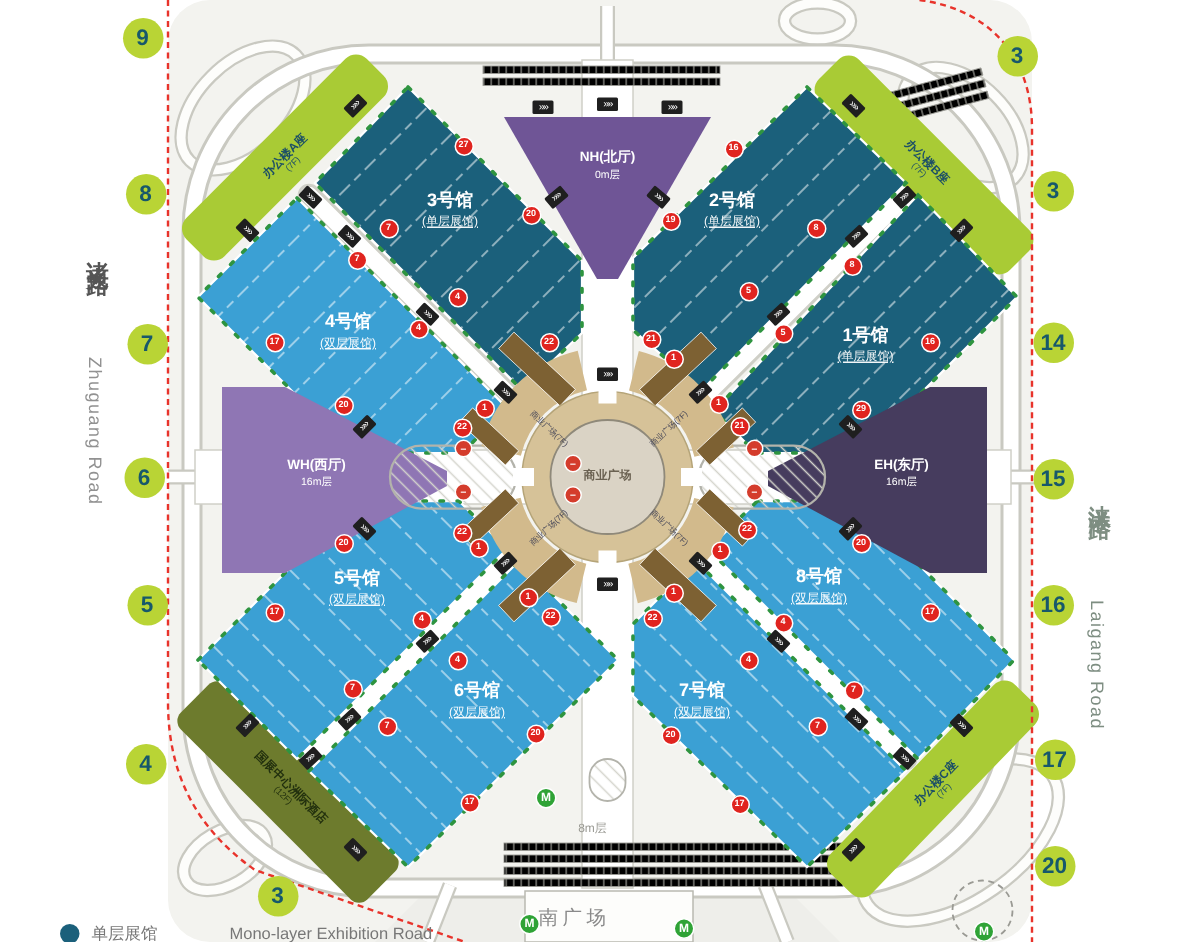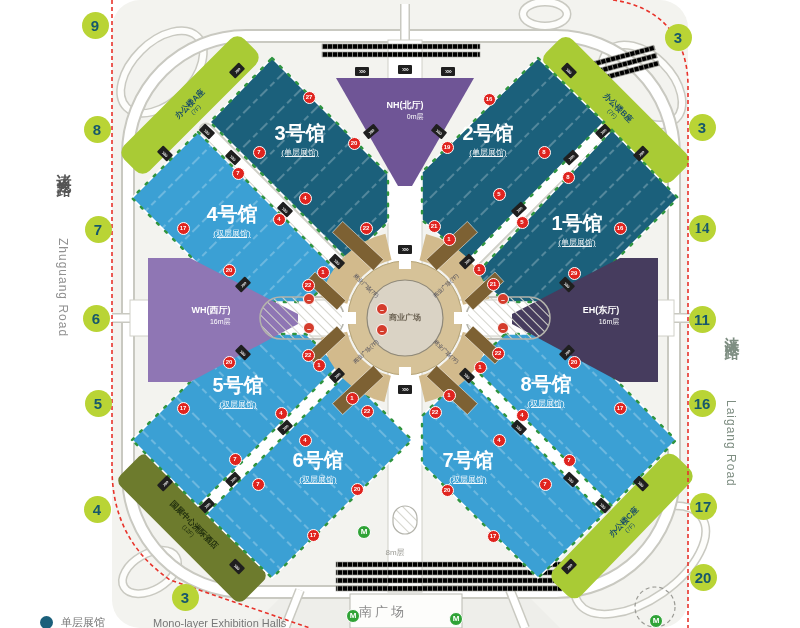--- a/index.html
+++ b/index.html
@@ -20,23 +20,23 @@
         align-items:center;justify-content:center;line-height:1;}
   .noentry{position:absolute;width:10px;height:10px;border-radius:50%;background:#d43c2c;
         border:1px solid #fff;color:#fff;font-size:7px;display:flex;align-items:center;
         justify-content:center;line-height:1;font-weight:bold;}
   .metro{position:absolute;width:12px;height:12px;border-radius:50%;background:var(--metro);
         border:1px solid #fff;color:#fff;font-size:8px;font-weight:bold;display:flex;
         align-items:center;justify-content:center;line-height:1;}
   .bridge{position:absolute;width:14px;height:9px;background:#1f1f1f;border-radius:1px;
         color:#fff;font-size:7px;line-height:9px;text-align:center;letter-spacing:-1px;}
   .hall-label{position:absolute;text-align:center;color:#fff;transform:translate(-50%,-50%);}
-  .hl-main{font-size:20px;font-weight:bold;white-space:nowrap;}
+  .hl-main{font-size:12px;font-weight:bold;white-space:nowrap;}
   .hl-sub{font-size:8px;white-space:nowrap;opacity:.95;text-decoration:underline;}
-  .lobby-label{position:absolute;text-align:right;color:#fff;transform:translate(-50%,-50%);}
+  .lobby-label{position:absolute;text-align:center;color:#fff;transform:translate(-50%,-50%);}
   .ll-main{font-size:9px;font-weight:bold;white-space:nowrap;}
   .ll-sub{font-size:7px;white-space:nowrap;}
   .bldg-label{position:absolute;text-align:center;color:#1c4f66;font-weight:bold;white-space:nowrap;}
   .bl-main{font-size:8px;}
   .bl-sub{font-size:6px;font-weight:normal;}
   .bldg-label.hotel{color:#22300e;}
   .quad-label{position:absolute;font-size:5.5px;color:#4a4a5a;white-space:nowrap;}
   .center-label{position:absolute;font-size:8px;color:#6b6252;font-weight:bold;
         transform:translate(-50%,-50%);white-space:nowrap;}
   .road-cn{position:absolute;writing-mode:vertical-rl;letter-spacing:4px;font-size:15px;
@@ -236,21 +236,21 @@
     <div class="road-en road-right" style="left:724px;top:400px;">Laigang Road</div>
 
     <div class="center-label" style="left:405px;top:317px;">商业广场</div>
 
     <div class="south-name" style="left:383px;top:612px;">南广场</div>
     <div class="level-tag" style="left:395px;top:552px;">8m层</div>
 
     <div class="legend">
       <span class="legend-dot"></span>
       <span>单层展馆</span>
-      <span class="en">Mono-layer Exhibition Halls</span>
+      <span class="en">Mono-layer Exhibition Road</span>
     </div>
   <div class="bridge" style="left: 226px; top: 152.5px; transform: rotate(43deg);">»»</div>
       <div class="bridge" style="left: 278px; top: 204.5px; transform: rotate(43deg);">»»</div>
       <div class="bridge" style="left: 330px; top: 256.5px; transform: rotate(43deg);">»»</div>
       <div class="bridge" style="left: 564px; top: 152.5px; transform: rotate(-43deg);">»»</div>
       <div class="bridge" style="left: 512px; top: 204.5px; transform: rotate(-43deg);">»»</div>
       <div class="bridge" style="left: 460px; top: 256.5px; transform: rotate(-43deg);">»»</div>
       <div class="bridge" style="left: 226px; top: 474.5px; transform: rotate(-43deg);">»»</div>
       <div class="bridge" style="left: 278px; top: 422.5px; transform: rotate(-43deg);">»»</div>
       <div class="bridge" style="left: 330px; top: 370.5px; transform: rotate(-43deg);">»»</div>
@@ -403,19 +403,19 @@
       <div class="metro" style="left: 649px; top: 614px;">M</div>
       <div class="gate" style="left: 81.5px; top: 11.5px;">9</div>
       <div class="gate" style="left: 83.5px; top: 115.5px;">8</div>
       <div class="gate" style="left: 84.5px; top: 215.5px;">7</div>
       <div class="gate" style="left: 82.5px; top: 304.5px;">6</div>
       <div class="gate" style="left: 84.5px; top: 389.5px;">5</div>
       <div class="gate" style="left: 83.5px; top: 495.5px;">4</div>
       <div class="gate" style="left: 171.5px; top: 583.5px;">3</div>
       <div class="gate" style="left: 664.5px; top: 23.5px;">3</div>
       <div class="gate" style="left: 688.5px; top: 113.5px;">3</div>
-      <div class="gate" style="left: 688.5px; top: 214.5px; font-family: Liberation Serif, serif;">14</div>
-      <div class="gate" style="left: 688.5px; top: 305.5px;">11</div>
+      <div class="gate" style="left: 688.5px; top: 214.5px;">14</div>
+      <div class="gate" style="left: 688.5px; top: 305.5px;">15</div>
       <div class="gate" style="left: 688.5px; top: 389.5px;">16</div>
       <div class="gate" style="left: 689.5px; top: 492.5px;">17</div>
       <div class="gate" style="left: 689.5px; top: 563.5px;">20</div>
     </div>
 </div>
 
 </body></html>

